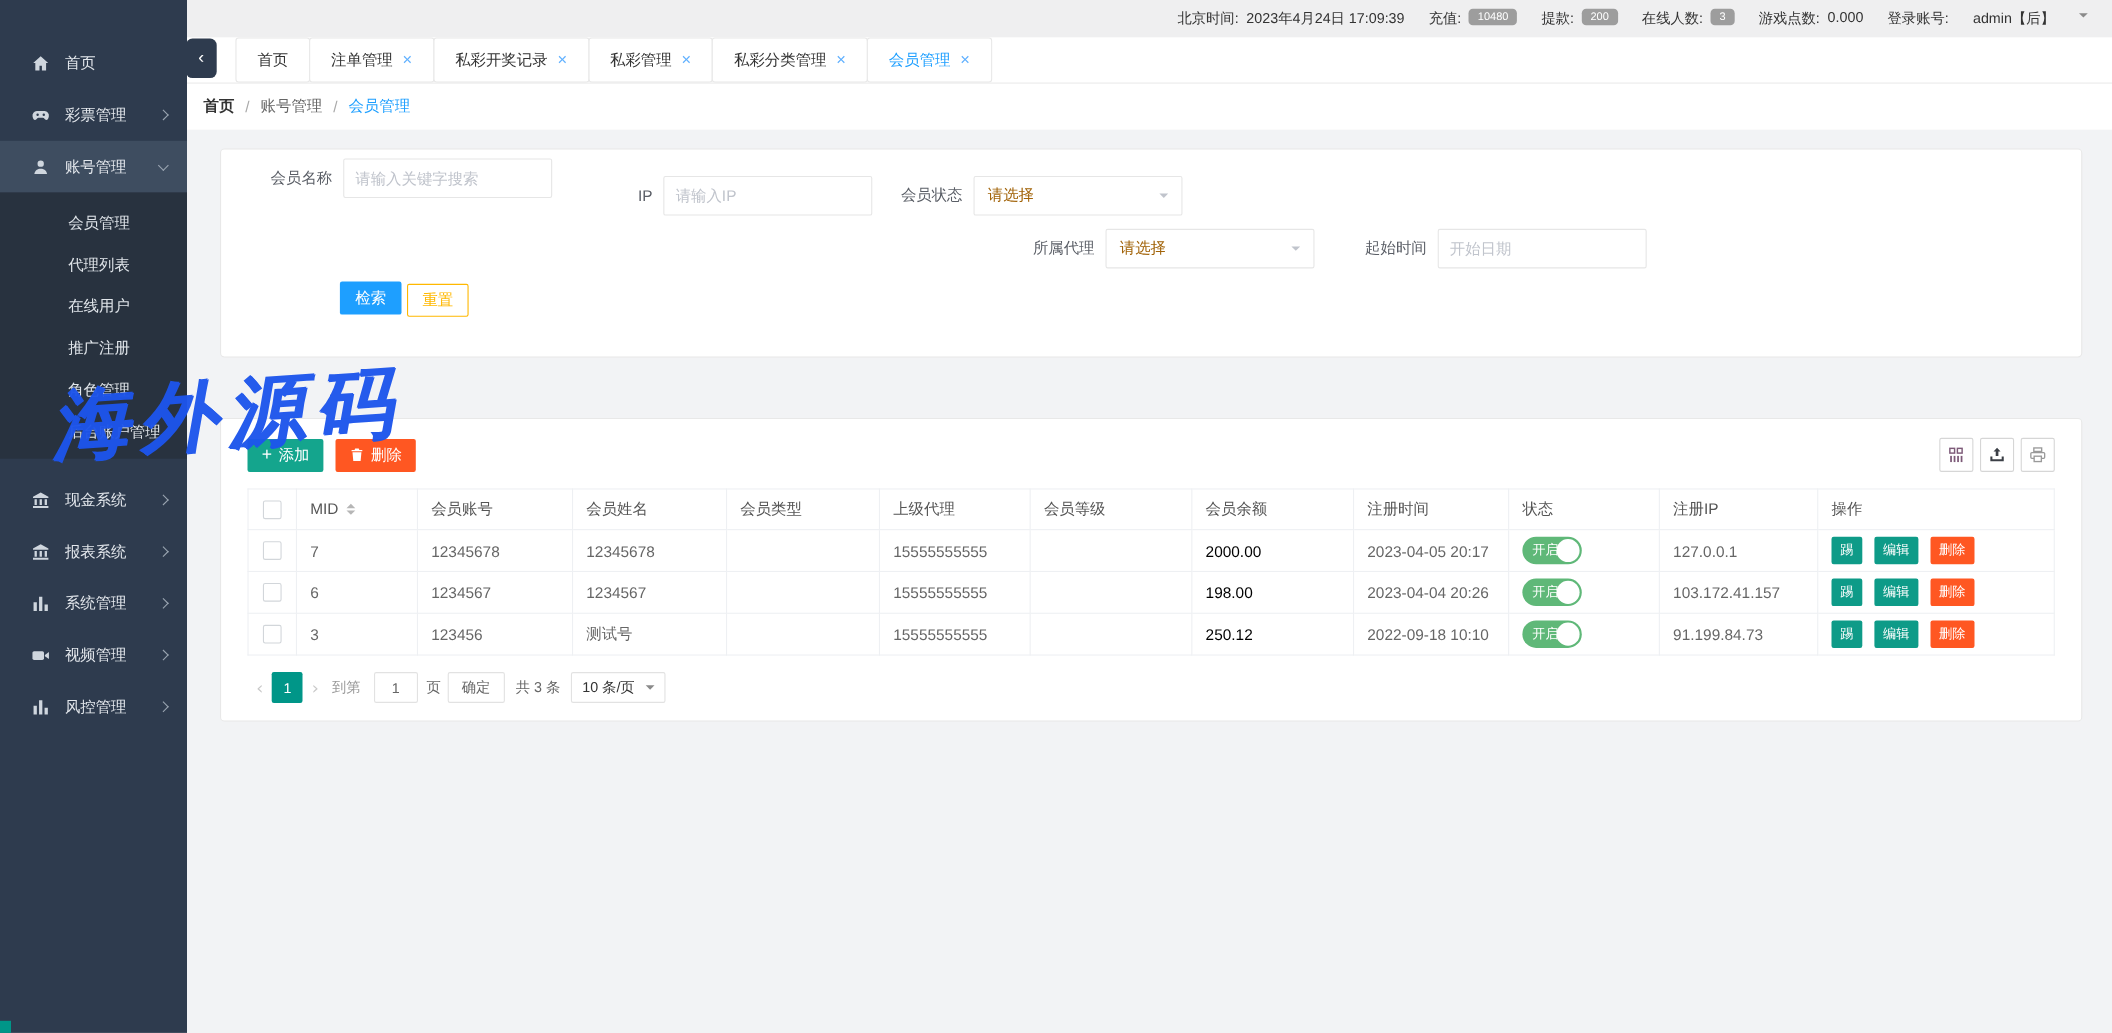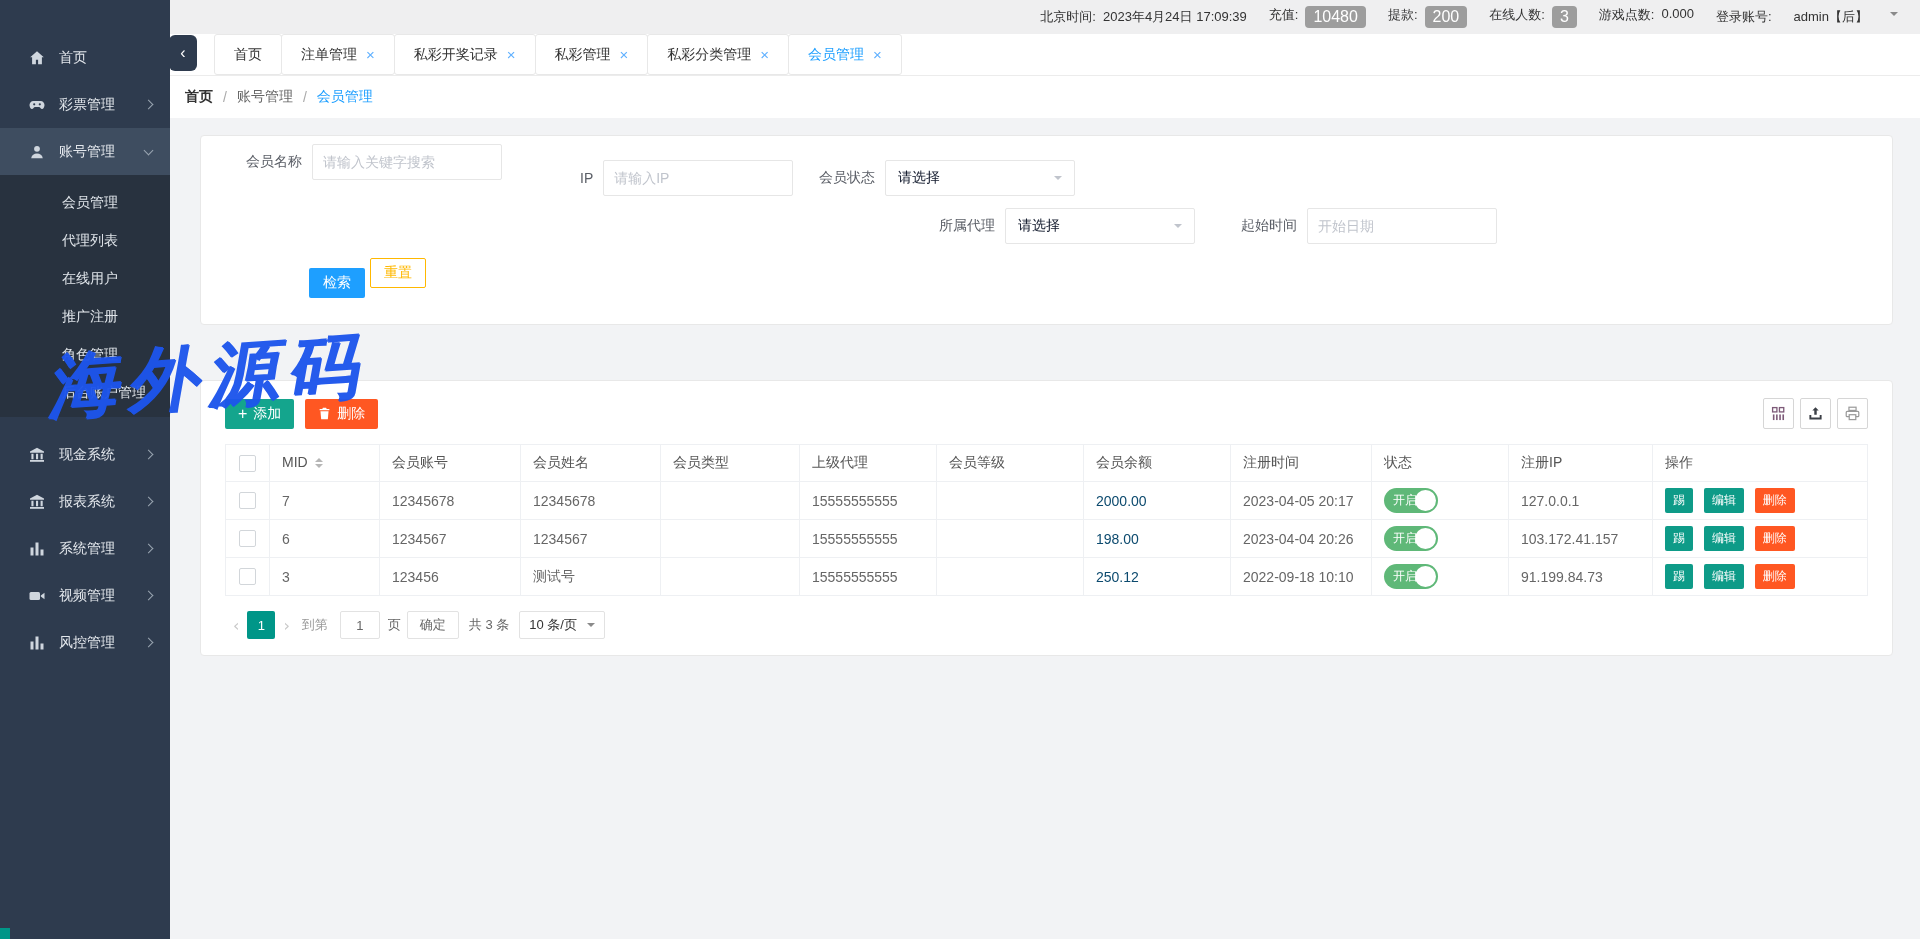--- a/index.html
+++ b/index.html
@@ -16,21 +16,21 @@
 .arrow{width:7px;height:7px;border:solid #9aa5b1;border-width:0 1.5px 1.5px 0;display:inline-block;flex:none}
 .arrow-right{transform:rotate(-45deg)}
 .arrow-down{transform:rotate(45deg);margin-top:-3px}
 .submenu{background:#28323f;padding:8px 0 6px}
 .sub-item{height:38px;line-height:38px;padding-left:62px;color:#e0e5ea;cursor:pointer;white-space:nowrap}
 .nav-bottom{margin-top:14px}
 .sidebar-accent{position:absolute;left:0;bottom:0;width:10px;height:11px;background:#009688}
 
 .topbar{position:absolute;left:170px;top:0;right:0;height:34px;background:#efeff0;display:flex;align-items:center;justify-content:flex-end;gap:22px;padding-right:22px;font-size:13px;color:#333}
 .stat{display:flex;align-items:flex-start;gap:7px}
-.badge{background:#9d9d9d;color:#fff;border-radius:4px;padding:2px 8px;font-size:16px}
+.badge{background:#9d9d9d;color:#fff;border-radius:4px;padding:2px 8px;font-size:10px}
 .account{display:flex;align-items:flex-start;gap:22px;cursor:pointer}
 .caret{width:0;height:0;border:4px solid transparent;border-top-color:#8a8a8a;display:inline-block;margin-top:4px}
 
 .tabbar{position:absolute;left:170px;top:34px;right:0;height:42px;background:#fff;border-bottom:1px solid #ececec;display:flex;align-items:stretch;padding-left:44px;z-index:4}
 .tab{display:flex;align-items:center;padding:0 19px;border:1px solid #e8e8e8;border-radius:3px;margin-right:-1px;background:#fff;color:#333;cursor:pointer;white-space:nowrap}
 .tab.active{color:#1E9FFF}
 .tab-close{color:#5fb0ff;margin-left:9px;font-size:15px;line-height:1;cursor:pointer}
 .collapse-btn{position:absolute;left:169px;top:35px;width:28px;height:36px;background:#2e3b4e;border-radius:6px;color:#fff;display:flex;align-items:center;justify-content:center;font-size:16px;cursor:pointer;z-index:5}
 
 .breadbar{position:absolute;left:170px;top:76px;right:0;height:42px;background:#fff;display:flex;align-items:center;padding-left:15px;font-size:14px}
@@ -40,45 +40,45 @@
 .bc-cur{color:#1E9FFF}
 
 .main{position:absolute;left:170px;top:118px;right:0;bottom:0;background:#f2f3f5;padding:17px 27px 0 30px;overflow:hidden}
 .card{background:#fff;border:1px solid #e8e8e8;border-radius:4px}
 .card-filter{height:190px;position:relative}
 .fg{position:absolute;display:flex;align-items:center}
 .fg label{margin-right:10px;color:#5a5e66;white-space:nowrap}
 .inp{width:190px;height:36px;border:1px solid #e6e6e6;border-radius:2px;padding:0 10px;font-size:14px;color:#555;background:#fff;outline:none;font-family:inherit}
 .inp::placeholder{color:#c0c4cc}
 .sel{width:190px;height:36px;border:1px solid #e6e6e6;border-radius:2px;padding:0 12px;display:flex;align-items:center;justify-content:space-between;background:#fff;cursor:pointer}
-.sel-text{color:#0f172a}
+.sel-text{color:#a16207}
 .sel .caret{border-top-color:#c0c4cc}
 .g1{left:45px;top:8px}.g2{left:379px;top:24px}.g3{left:618px;top:24px}
 .g4{left:738px;top:72px}.g5{left:1040px;top:72px}.g6{left:1338px;top:72px}
-.btn-search{position:absolute;left:108px;top:132px;height:30px;padding:0 14px;background:#1E9FFF;color:#fff;border:none;border-radius:2px;font-size:14px;cursor:pointer;font-family:inherit}
+.btn-search{position:absolute;left:108px;top:120px;height:30px;padding:0 14px;background:#1E9FFF;color:#fff;border:none;border-radius:2px;font-size:14px;cursor:pointer;font-family:inherit}
 .btn-reset{position:absolute;left:169px;top:122px;height:30px;padding:0 13px;background:#fff;color:#FFB800;border:1px solid #FFB800;border-radius:2px;font-size:14px;cursor:pointer;font-family:inherit}
 
 .card-table{margin-top:55px;padding:17px 24px 16px;position:relative}
 .toolbar{display:flex;align-items:center}
 .tbtn{height:30px;padding:0 13px;border-radius:2px;color:#fff;font-size:14px;display:inline-flex;align-items:center;gap:6px;cursor:pointer;border:none;font-family:inherit}
 .tbtn.add{background:#14a58d}
 .tbtn.del{background:#FF5722;margin-left:11px}
 .plus{font-size:16px;line-height:1}
 .tb-right{margin-left:auto;display:flex}
 .ibtn{width:31px;height:31px;border:1px solid #d6d6d6;border-radius:2px;background:#fff;display:inline-flex;align-items:center;justify-content:center;margin-left:6px;cursor:pointer}
 table{width:100%;border-collapse:collapse;table-layout:fixed;margin-top:15px}
 th,td{border:1px solid #eef0f3;padding:0 12px;height:38px;font-weight:normal;text-align:left;color:#666;font-size:14px;overflow:hidden;white-space:nowrap}
 thead th{height:37px;color:#555;background:#fff}
 .td-check{text-align:center;padding:0}
 .checkbox{width:17px;height:17px;border:1px solid #d2d6da;border-radius:2px;background:#fff;display:inline-block;vertical-align:middle;cursor:pointer}
 .sort{display:inline-flex;flex-direction:column;margin-left:7px;vertical-align:middle}
 .sort i{width:0;height:0;border:4px solid transparent;display:block}
 .sort .up{border-bottom-color:#b6b6b6;margin-bottom:2px}
 .sort .dn{border-top-color:#b6b6b6}
-.balance{color:#0c4a6e}
+.balance{color:#000000}
 .toggle{width:54px;height:25px;border-radius:13px;background:#5FB878;position:relative;display:inline-flex;align-items:center;color:#fff;font-size:12px;padding-left:9px;cursor:pointer}
 .knob{position:absolute;right:2px;top:2px;width:21px;height:21px;border-radius:50%;background:#fff}
 .abtn{display:inline-block;height:25px;line-height:25px;padding:0 8px;border-radius:2px;color:#fff;font-size:12px;cursor:pointer;margin-right:7px;border:none;font-family:inherit}
 .abtn.teal{background:#0e9b88}
 .abtn.red{background:#FF5722}
 
 .pager{display:flex;align-items:center;margin-top:15px;color:#666;font-size:13px}
 .pg-nav{color:#c9c9c9;font-size:16px;padding:0 8px;cursor:pointer;font-family:"DejaVu Sans",sans-serif}
 .pg-cur{min-width:28px;height:28px;background:#009688;color:#fff;display:flex;align-items:center;justify-content:center;border-radius:2px;padding:0 4px;cursor:pointer}
 .pg-text{margin:0 4px;color:#999}

